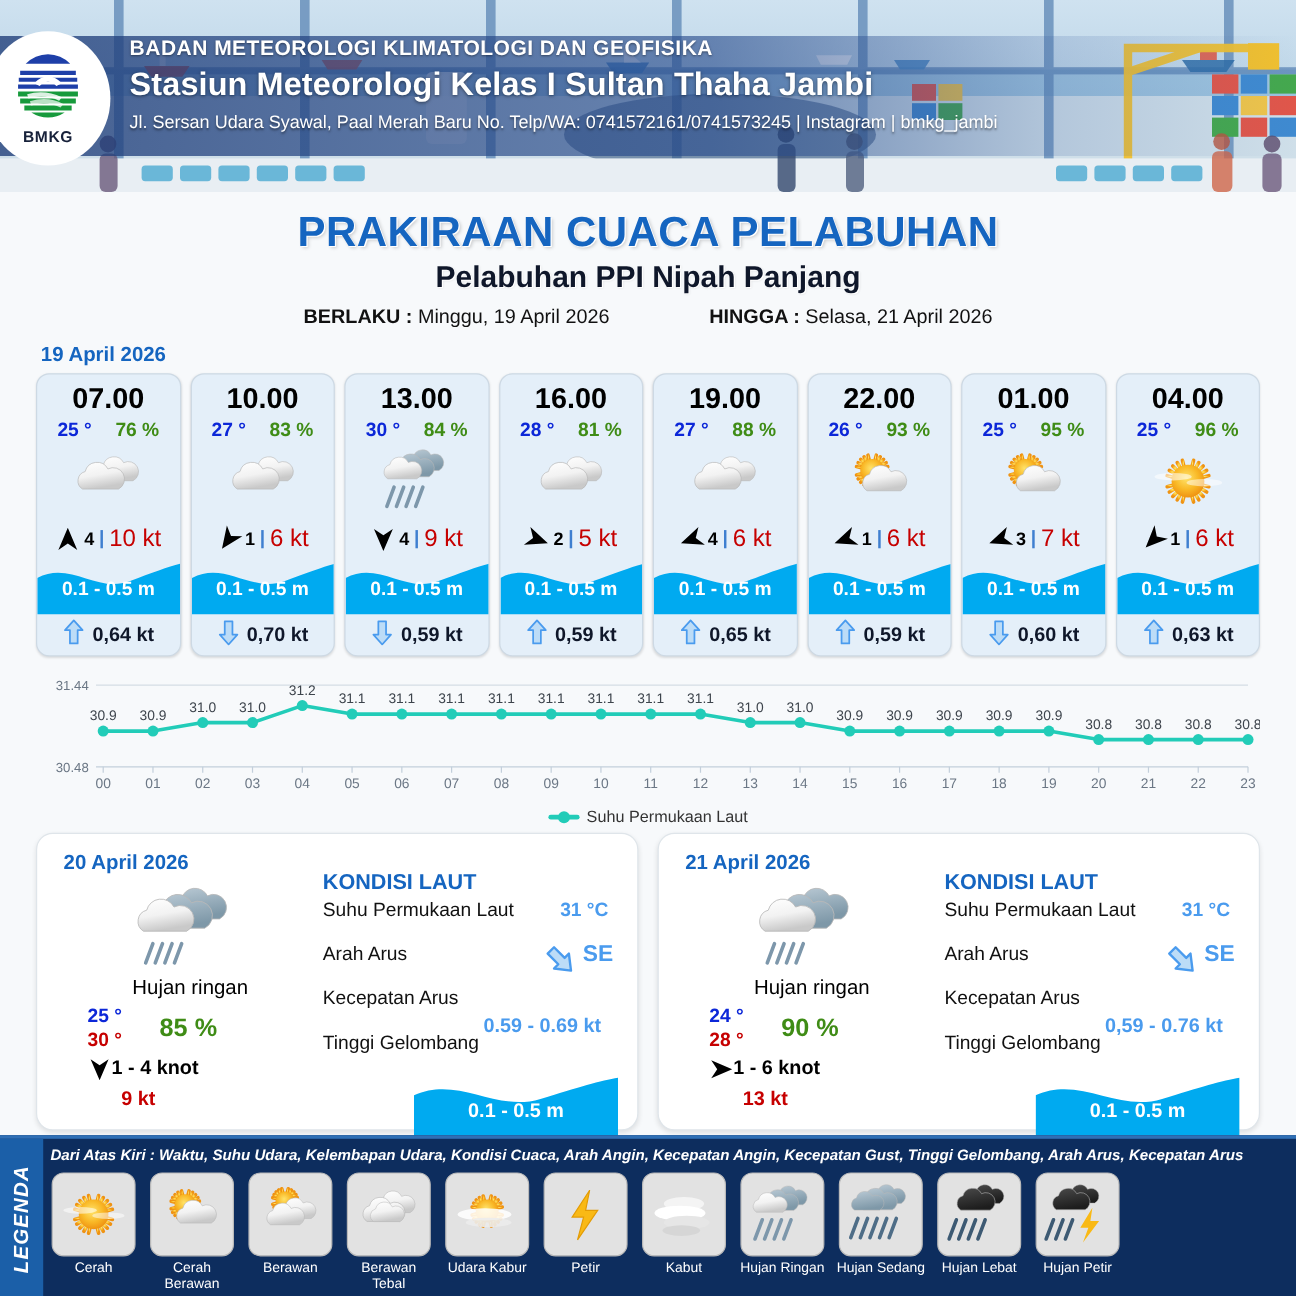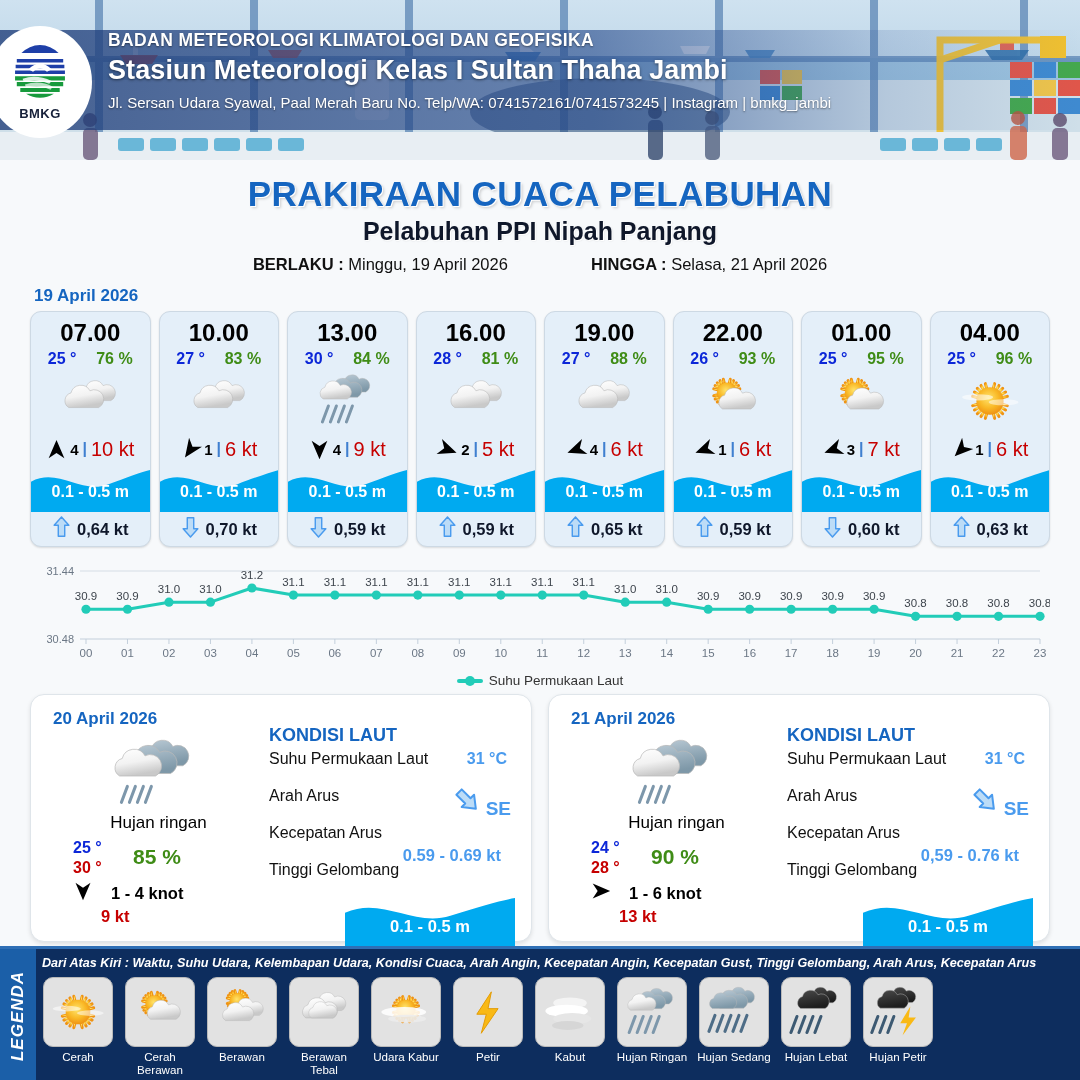--- a/index.html
+++ b/index.html
@@ -98,30 +98,30 @@
     flex:1; background:#fff; border:1px solid #dfe5ea; border-radius:14px;
     height:248px; position:relative; box-shadow:0 2px 4px rgba(0,0,0,.10);
   }
   .d-date { position:absolute; left:22px; top:14px; font-size:17px; font-weight:bold; color:#1565c0; }
   .d-icon { position:absolute; left:78px; top:38px; }
   .d-cond { position:absolute; left:0; top:118px; width:255px; text-align:center; font-size:17px; color:#000; }
   .d-temps { position:absolute; left:42px; top:143px; font-size:16px; font-weight:bold; line-height:20px; }
   .d-tmin { color:#0c27d8; }
   .d-tmax { color:#c60000; }
   .d-hum { position:absolute; left:102px; top:150px; font-size:21px; font-weight:bold; color:#3f8c16; }
-  .d-wind { position:absolute; left:42px; top:186px; display:flex; align-items:center; gap:18px; }
+  .d-wind { position:absolute; left:42px; top:186px; display:flex; gap:0; }
   .d-wind .wtxt { font-size:16.5px; font-weight:bold; color:#000; }
   .d-gust { position:absolute; left:70px; top:212px; font-size:16.5px; font-weight:bold; color:#c60000; }
 
   .d-right { position:absolute; left:238px; top:30px; right:16px; }
   .d-title { font-size:18px; font-weight:bold; color:#1565c0; margin-bottom:4px; }
   .d-line { position:relative; height:37px; }
   .d-lbl { font-size:16px; color:#111; }
   .d-val { position:absolute; right:8px; top:0; font-size:16px; font-weight:bold; color:#4a9bee; }
-  .d-arus-val { position:absolute; right:4px; top:-2px; display:flex; align-items:flex-end; gap:4px;
+  .d-arus-val { position:absolute; right:4px; top:-2px; display:flex; align-items:flex-start; gap:4px;
                 font-size:19px; font-weight:bold; color:#4a9bee; }
   .d-cur-val { position:absolute; right:14px; top:22px; font-size:16.5px; font-weight:bold; color:#4a9bee; }
   .d-wavebox { position:absolute; right:0; top:34px; width:170px; height:52px; }
   .d-wavebox span {
     position:absolute; left:0; right:0; top:22px; text-align:center;
     font-size:16.5px; font-weight:bold; color:#fff;
   }
 
   
   .legend-sec {

